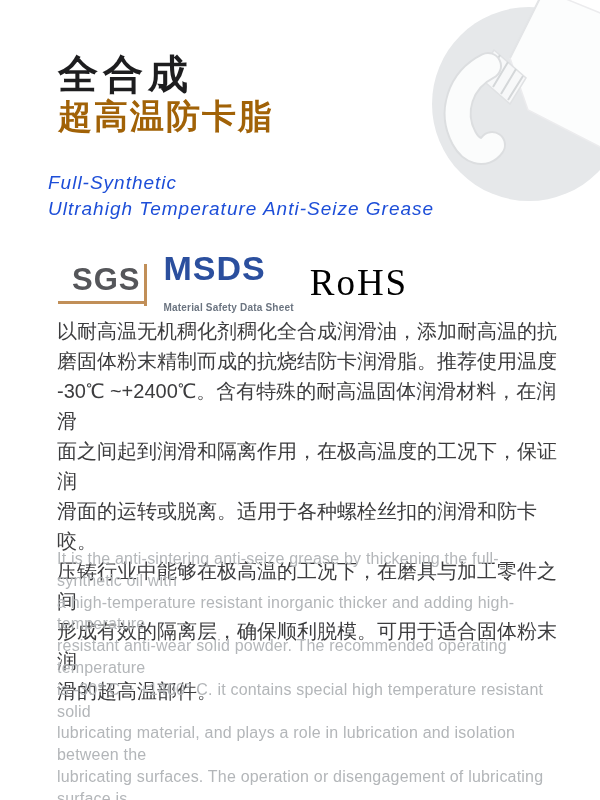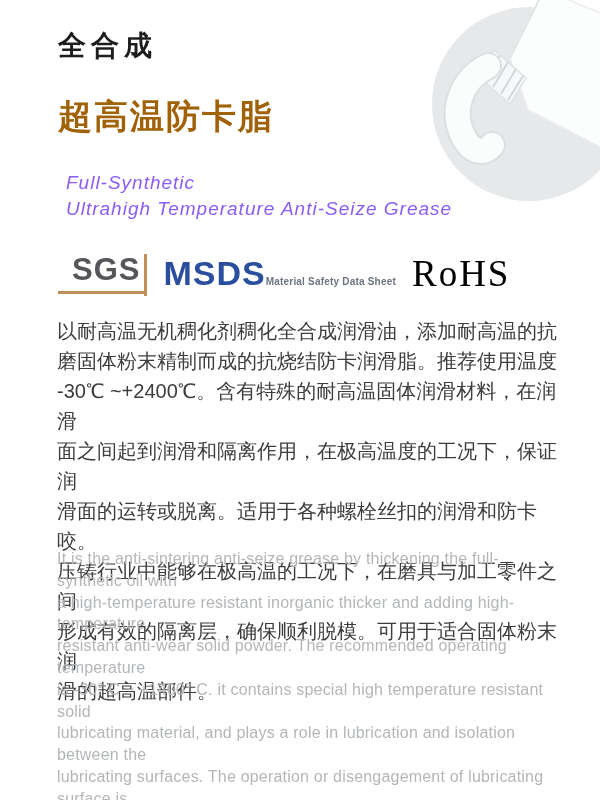--- a/index.html
+++ b/index.html
@@ -4,40 +4,40 @@
 <style>
   html,body { margin:0; padding:0; }
   .page {
     position:relative; width:600px; height:800px; background:#ffffff;
     overflow:hidden; font-family:"Liberation Sans", sans-serif;
   }
   
   .photo-wrap { position:absolute; left:408px; top:0; width:212px; height:212px; }
   
   .title-black {
-    position:absolute; left:58px; top:31px; font-size:28px; line-height:1.1;
+    position:absolute; left:58px; top:52px; font-size:40px; line-height:1.1;
     color:#1d1d1f; font-weight:600; letter-spacing:5px;
   }
   .title-pink {
     position:absolute; left:58px; top:98px; font-size:34px; line-height:1.1;
     color:#a16207; font-weight:800; letter-spacing:2px;
   }
   .subtitle-en {
-    position:absolute; left:66px; top:170px; font-size:19px; line-height:1.35;
-    color:#8b5cf6; font-style:italic; white-space:pre-line; letter-spacing:1px;
+    position:absolute; left:48px; top:170px; font-size:19px; line-height:1.35;
+    color:#1d4ed8; font-style:italic; white-space:pre-line; letter-spacing:1px;
   }
   
   .certs {
     position:absolute; left:58px; top:252px; display:flex; align-items:center; gap:16px;
   }
   .sgs { position:relative; padding:2px 7px 9px 14px; }
   .sgs-text { font-size:31px; font-weight:bold; color:#55565a; letter-spacing:1px; line-height:1; }
   .sgs-hline { position:absolute; left:0; right:2px; bottom:0; height:3px; background:#c18f58; }
   .sgs-vline { position:absolute; right:0; top:2px; bottom:-2px; width:3px; background:#c18f58; }
-  .msds { display:flex; flex-direction:row; align-items:center; }
+  .msds { display:flex; flex-direction:column; align-items:flex-start; }
   .msds-text { font-size:34px; font-weight:800; color:#2b4f9e; letter-spacing:1px; line-height:0.95; }
   .msds-sub { font-size:10px; font-weight:bold; color:#6b7480; letter-spacing:0.2px; margin-top:18px; white-space:nowrap; }
   .rohs { font-family:"Liberation Serif", serif; font-size:37px; color:#000000; letter-spacing:2px; line-height:1; }
   
   .desc-zh {
     position:absolute; left:57px; top:316px; width:510px;
     font-size:20px; line-height:30px; color:#3c3c3e; white-space:pre-line;
   }
   .desc-en {
     position:absolute; left:57px; top:548px; width:500px;

